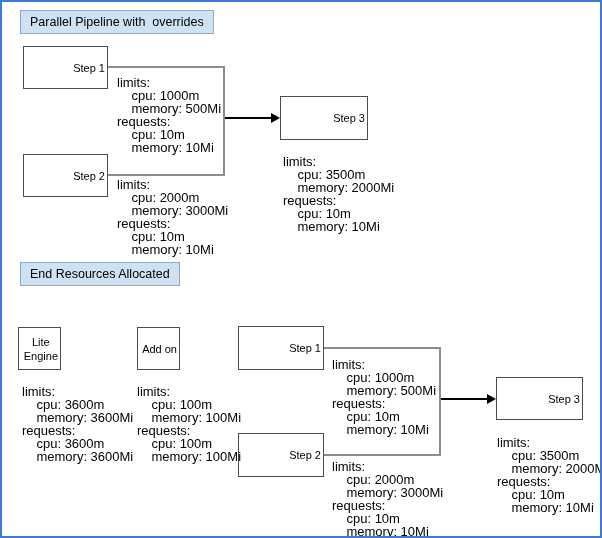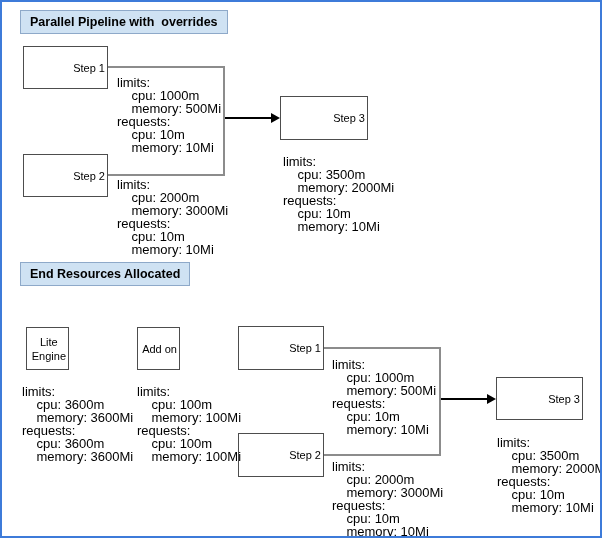--- a/index.html
+++ b/index.html
@@ -12,21 +12,21 @@
     background: var(--page_bg, #ffffff);
     font-family: "Liberation Sans", sans-serif;
     color: var(--text, #000000);
     overflow: hidden;
   }
   .title {
     position: absolute;
     background: var(--title_bg, #cfe2f3);
     border: 1px solid var(--title_border, #8ea9c9);
     font-size: 12.5px;
-    font-weight: bold;
+    font-weight: normal;
     padding: 4px 9px;
     white-space: pre;
     line-height: 14px;
   }
   .node {
     position: absolute;
     box-sizing: border-box;
     border: 1px solid var(--node_border, #4d4d4d);
     background: #ffffff;
     display: flex;
@@ -117,21 +117,21 @@
       <div class="res-line">    memory: 10Mi</div>
     </div>
 
   <div class="title" style="left:18px; top:260px;">End Resources Allocated</div>
 
   <div class="hline" style="left:322px; top:345px; width:117px;"></div>
   <div class="vline" style="left:437px; top:345px; height:109px;"></div>
   <div class="hline" style="left:322px; top:452px; width:117px;"></div>
   <div class="arrow" style="left:439px; top:396px; width:46px;"></div>
 
-  <div class="node" style="left:24px; top:325px; width:43px; height:43px;padding-left:20px;">
+  <div class="node" style="left:16px; top:325px; width:43px; height:43px;padding-left:20px;">
     <span>Lite Engine</span>
   </div>
   <div class="node" style="left:135px; top:325px; width:43px; height:43px;">
     <span>Add on</span>
   </div>
   <div class="node" style="left:236px; top:324px; width:86px; height:44px;">
     <span>Step 1</span>
   </div>
   <div class="node" style="left:236px; top:431px; width:86px; height:44px;">
     <span>Step 2</span>

